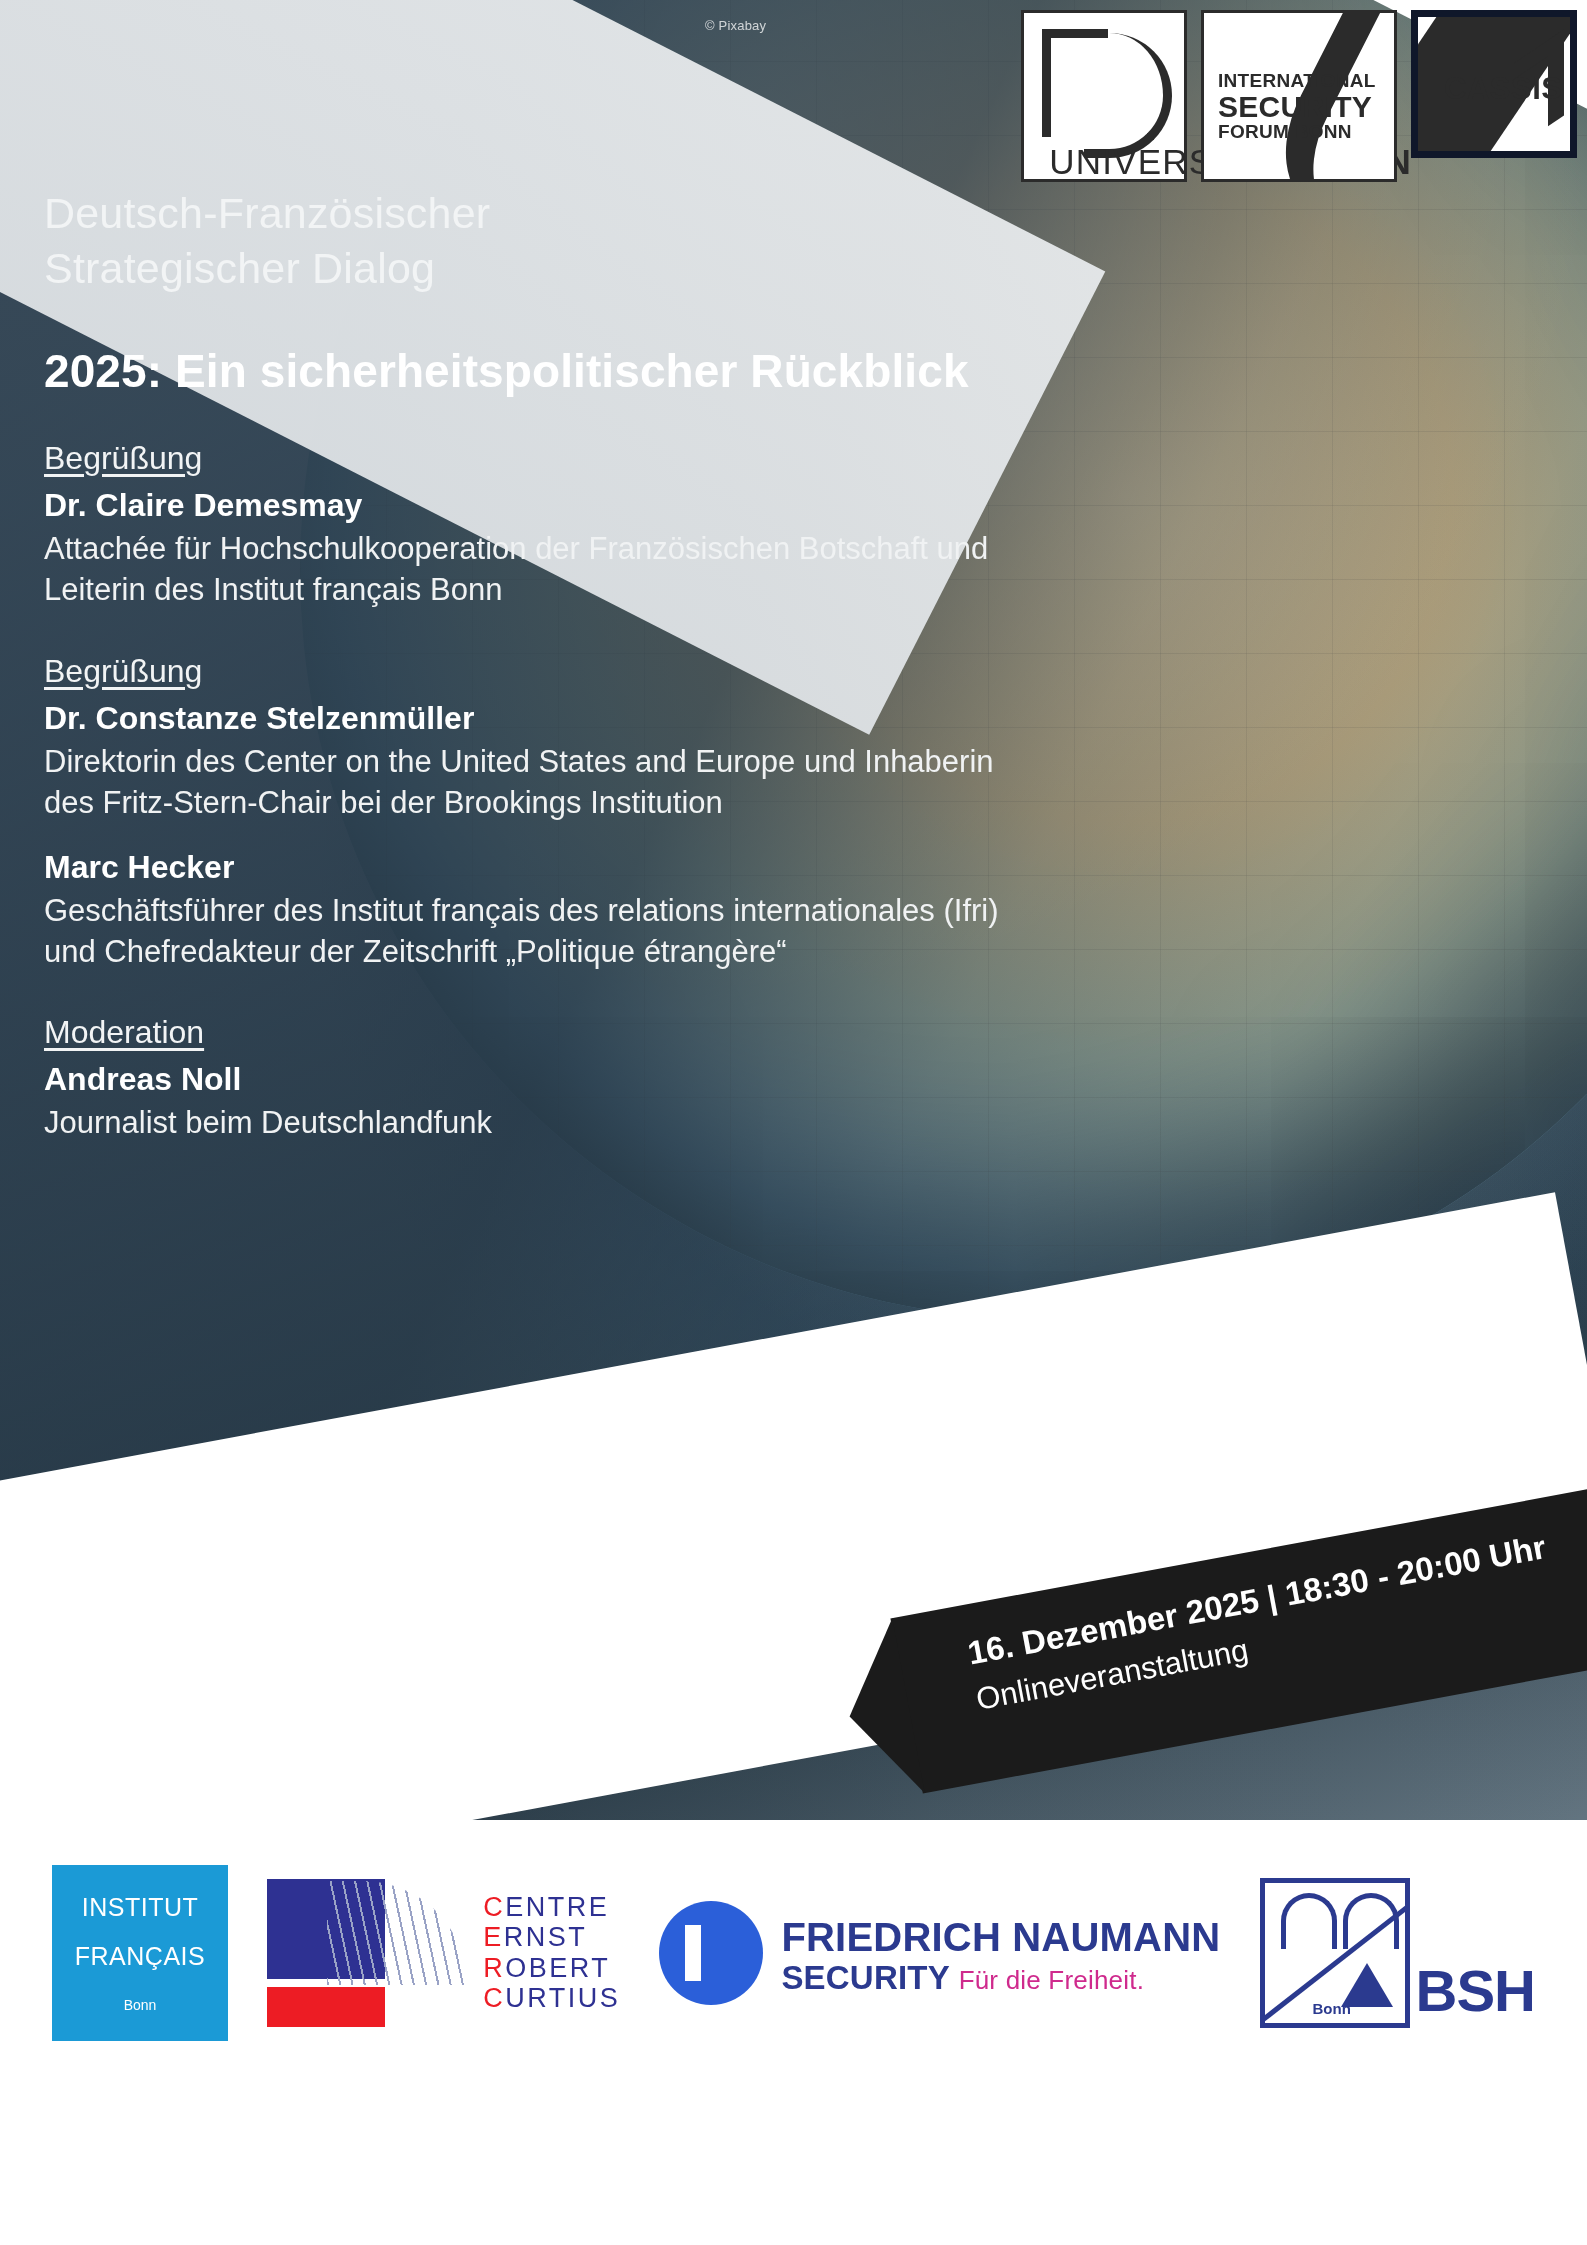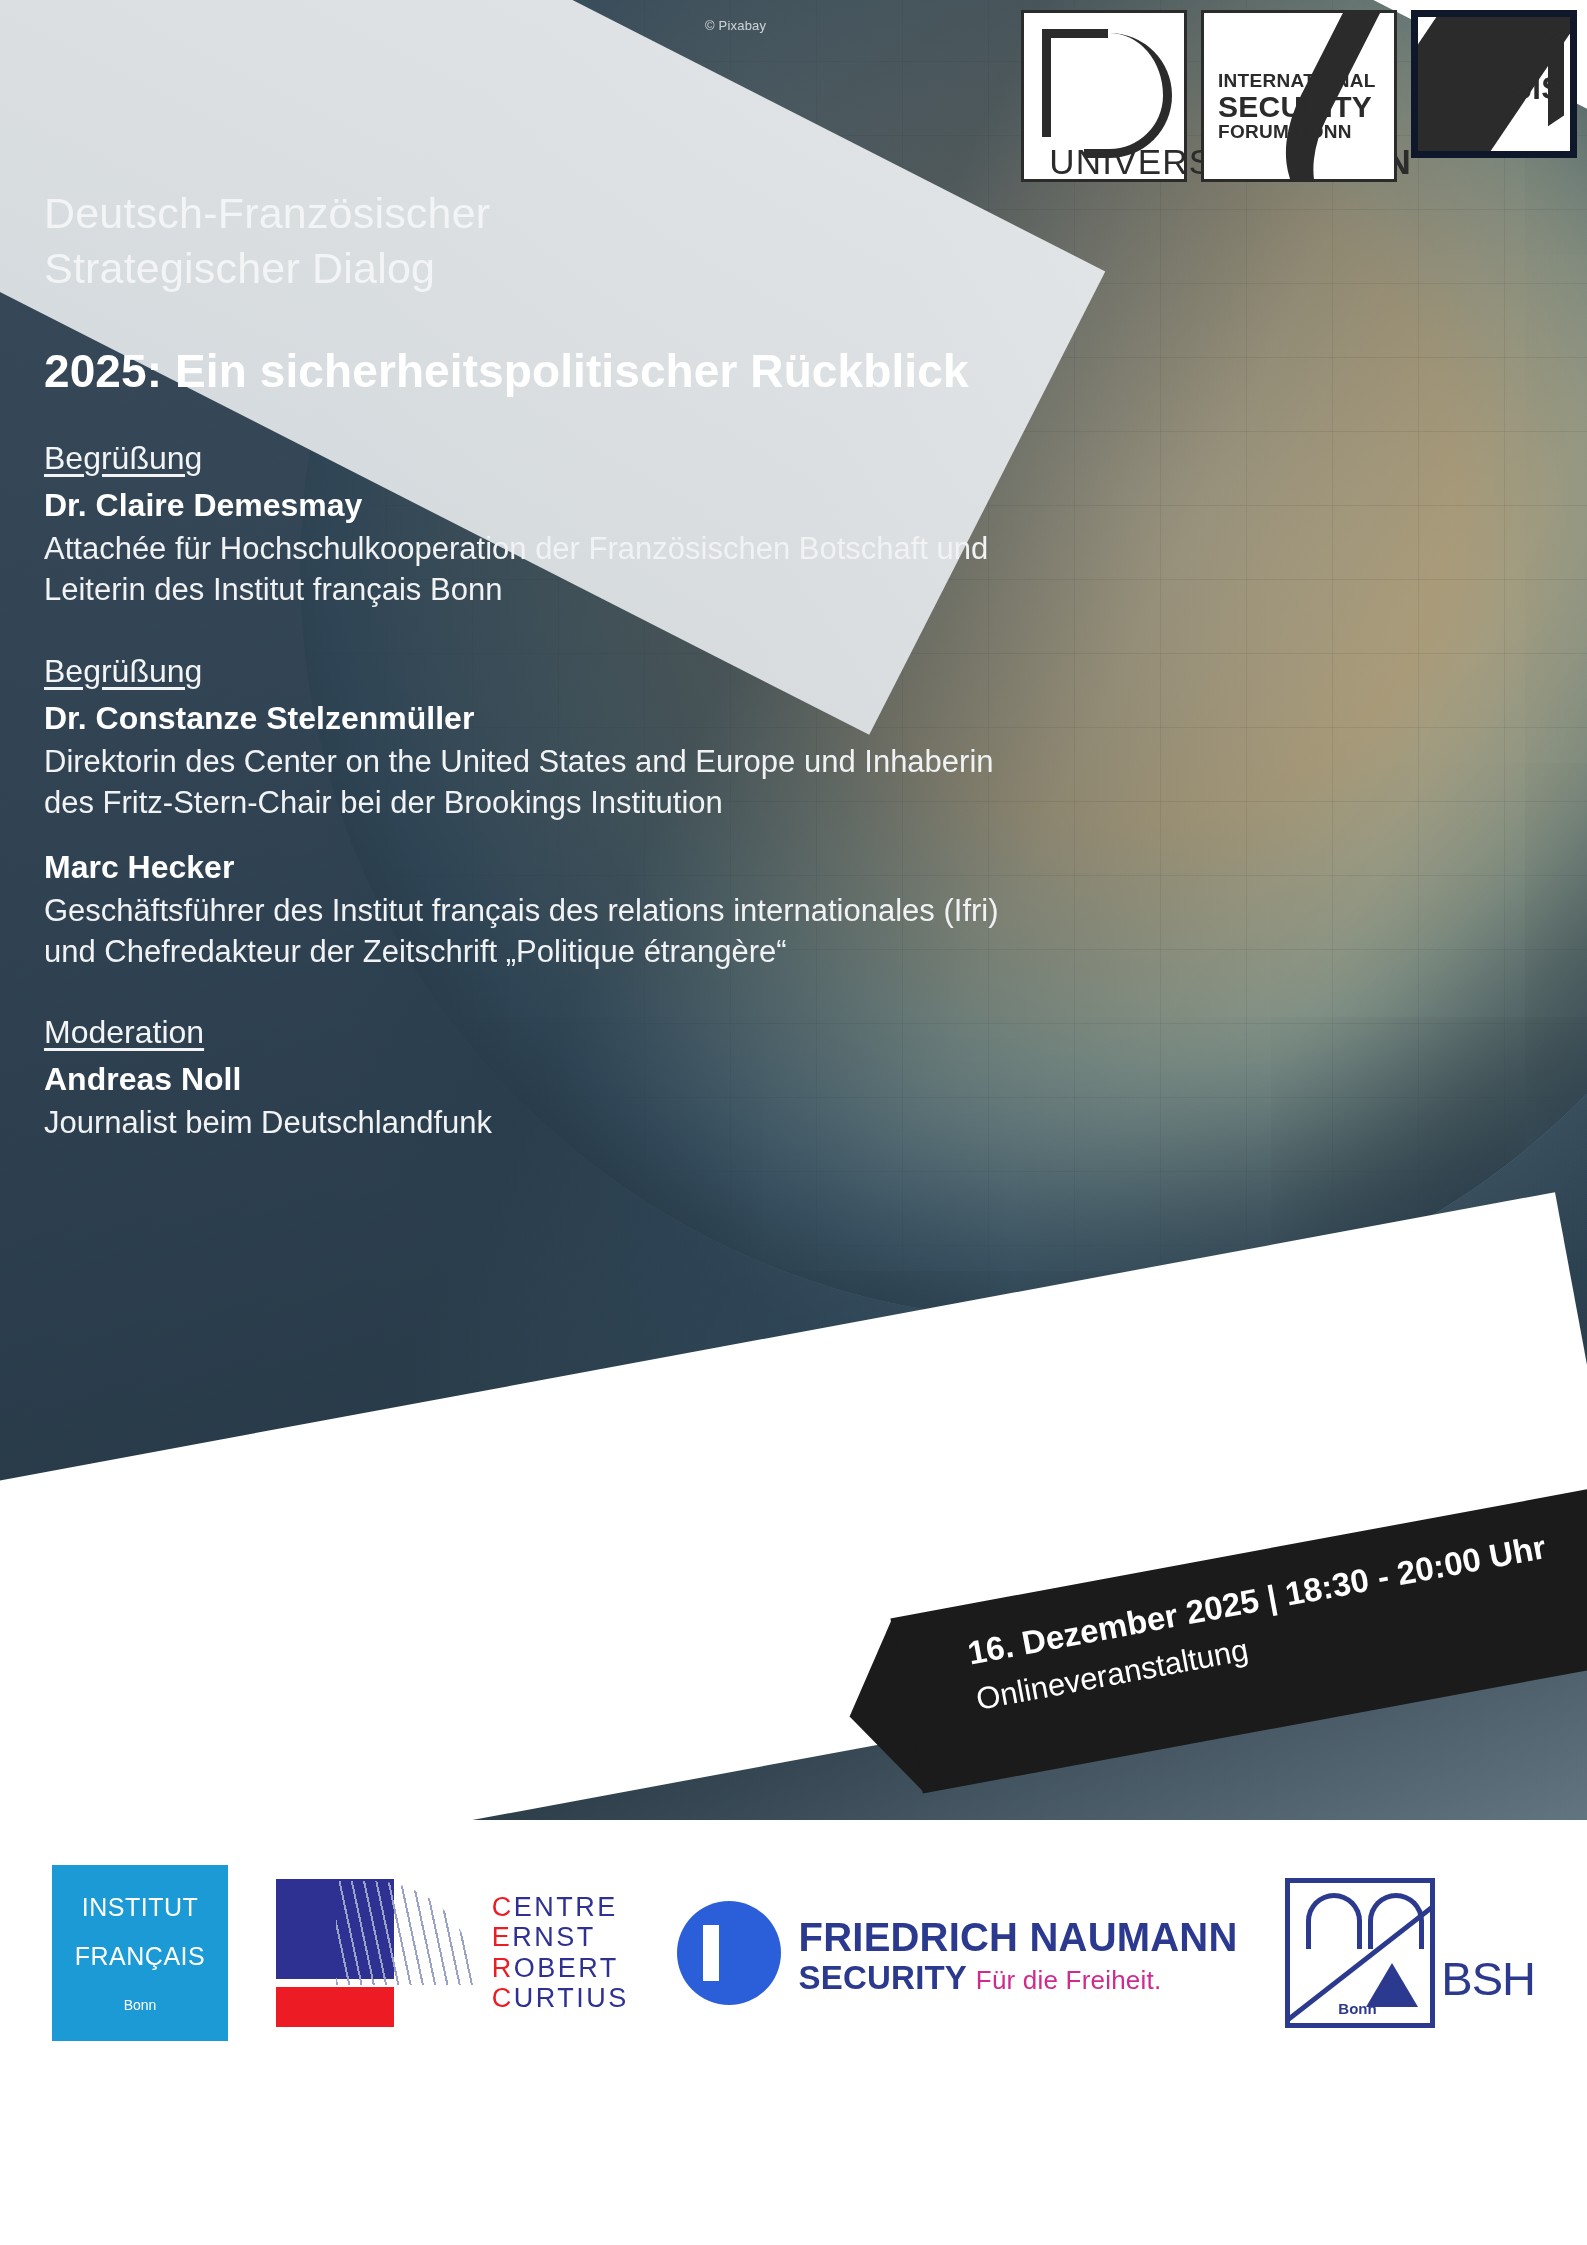--- a/index.html
+++ b/index.html
@@ -395,26 +395,26 @@
     border-bottom: 44px solid #2b3a8f;
   }
   .bsh-mark .bonn {
     position: absolute;
     left: 48px; bottom: 6px;
     font-size: 15px;
     font-weight: 700;
     color: #2b3a8f;
   }
   .bsh-text {
-    font-size: 47px;
-    font-weight: 400;
+    font-size: 58px;
+    font-weight: 700;
     color: #2b3a8f;
     letter-spacing: -1px;
     line-height: 1;
-    margin-bottom: 26px;
+    margin-bottom: 8px;
   }
 </style>
 </head>
 <body>
 
 <div class="poster">
 
   <div class="photo">
     <div class="globe"></div>
     <div class="glass-overlay"></div>

